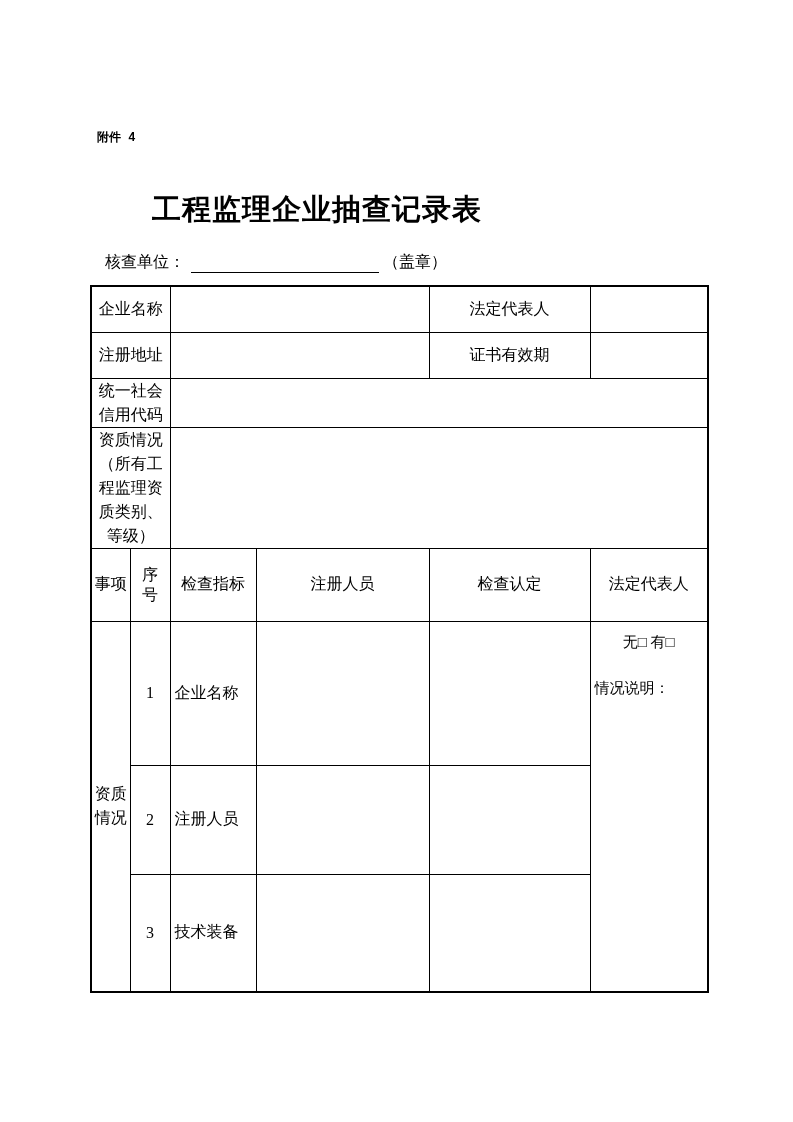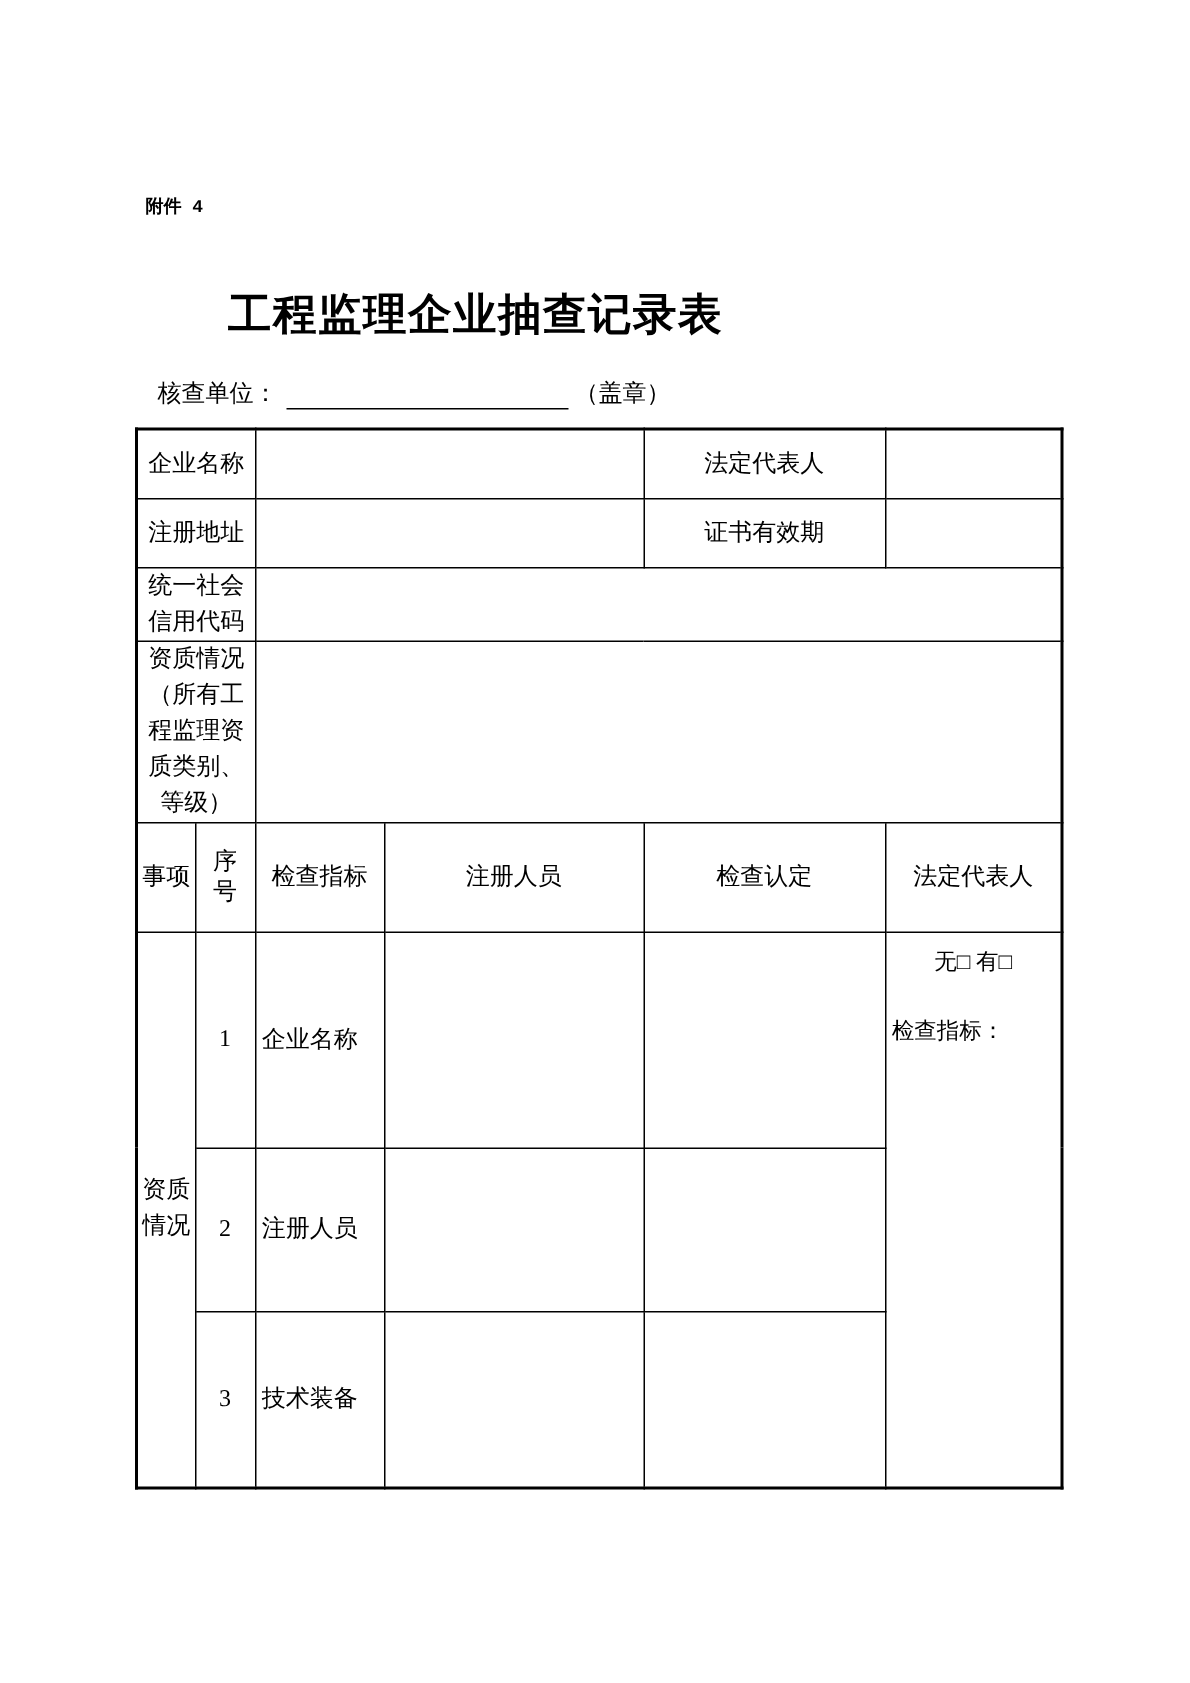--- a/index.html
+++ b/index.html
@@ -151,21 +151,21 @@
   <tr class="rb1">
     <td rowspan="3">
       <div class="wrap-2ch">资质情况</div>
     </td>
     <td>1</td>
     <td class="cell-indicator">企业名称</td>
     <td></td>
     <td></td>
     <td rowspan="3" class="cell-problem">
       <div class="problem-options">无□ 有□</div>
-      <div class="problem-note">检查指标：</div>
+      <div class="problem-note">情况说明：</div>
     </td>
   </tr>
 
   <tr class="rb2">
     <td>2</td>
     <td class="cell-indicator">注册人员</td>
     <td></td>
     <td></td>
   </tr>
 

